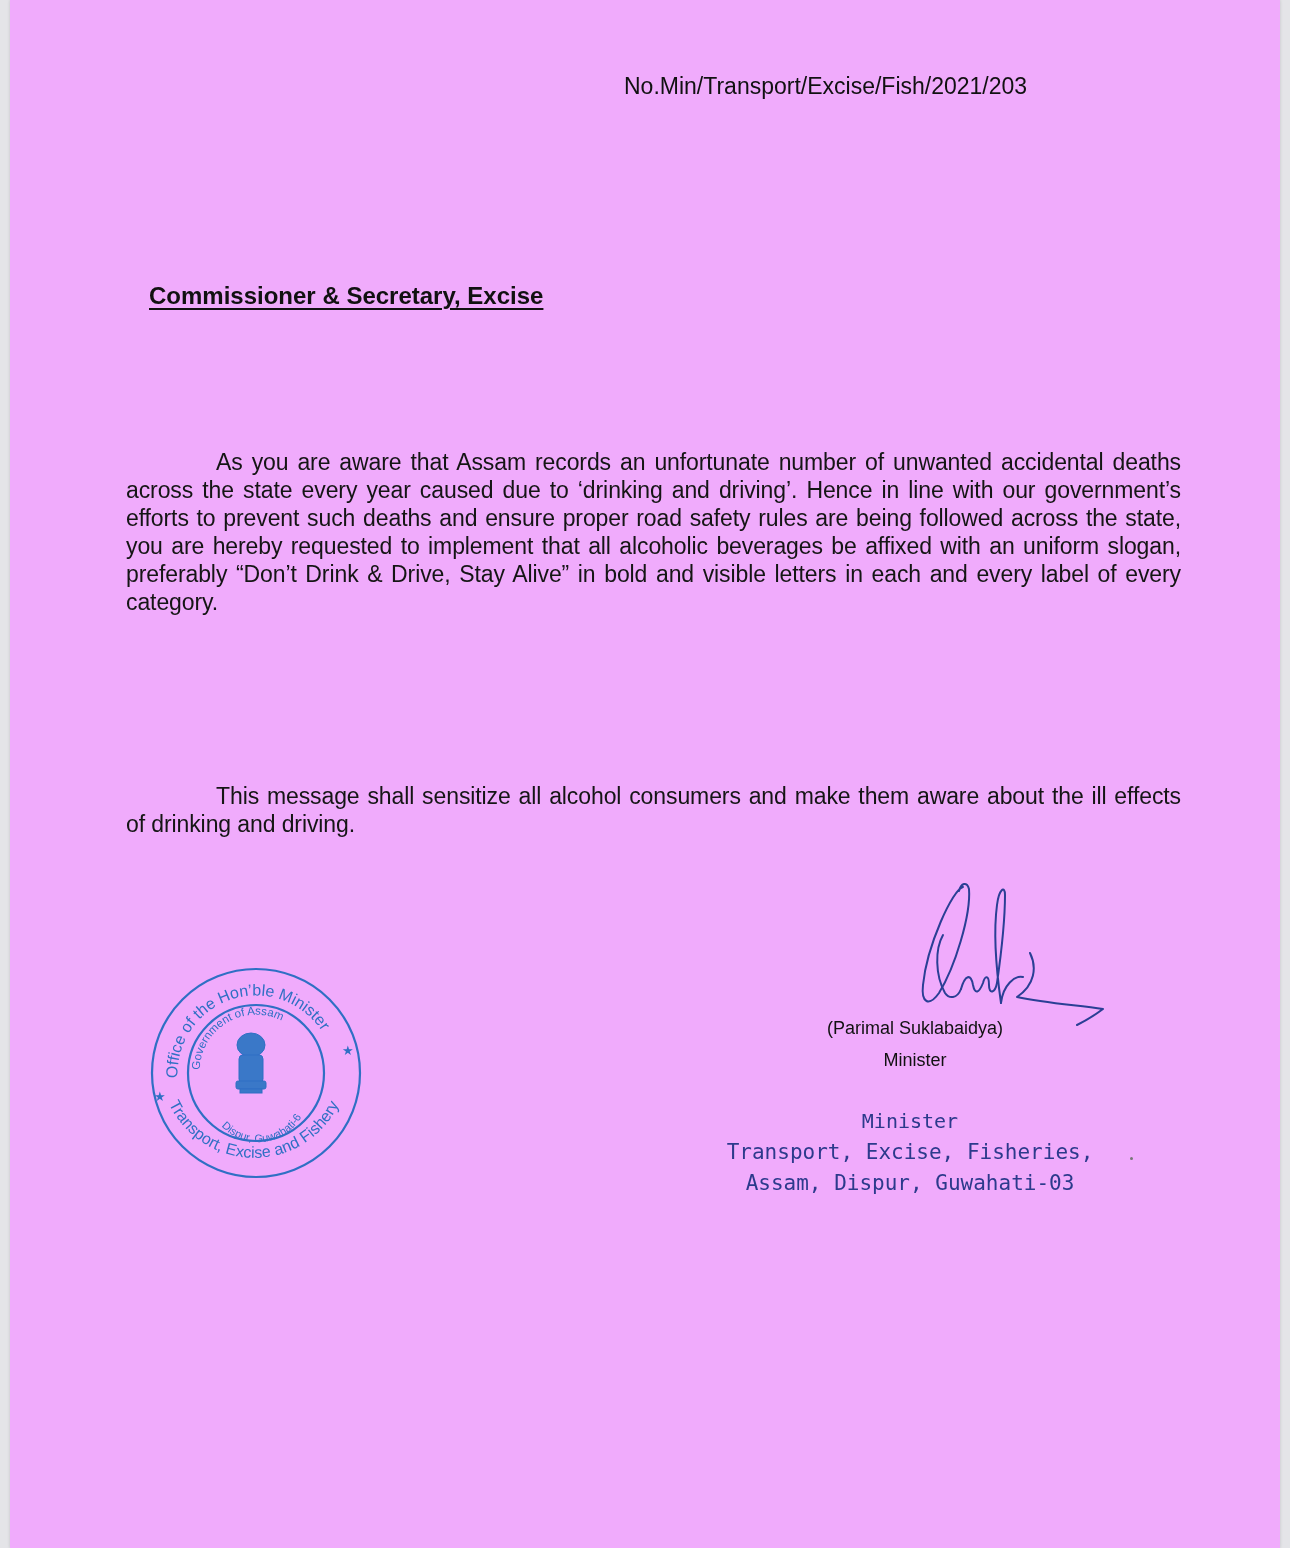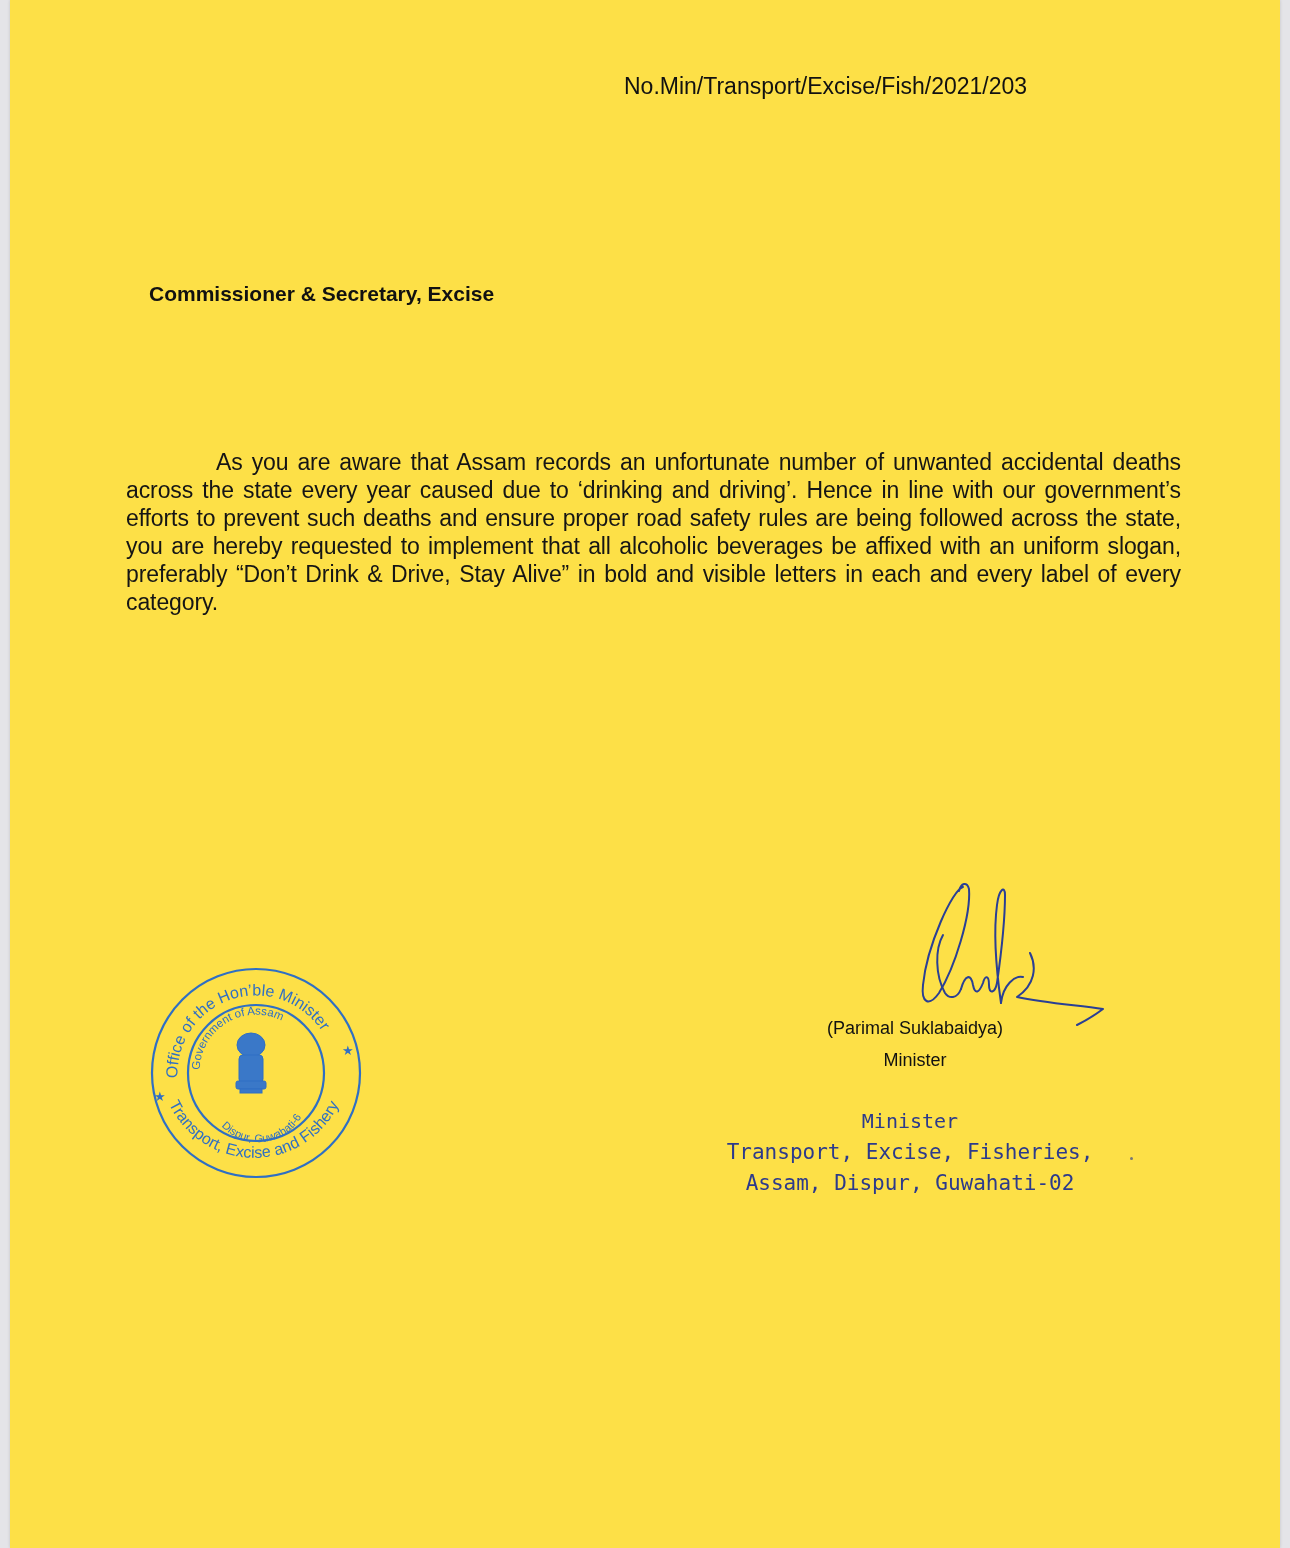--- a/index.html
+++ b/index.html
@@ -5,34 +5,34 @@
     html, body { margin: 0; padding: 0; }
     body {
       width: 1290px; height: 1548px; overflow: hidden;
       background: #e4e4e8;
       position: relative;
       font-family: "Liberation Sans", sans-serif;
       color: #111;
     }
     .page {
       position: absolute; left: 10px; top: 0; width: 1270px; height: 1548px;
-      background: #fde047;
+      background: #f0abfc;
       box-shadow: 0 0 3px rgba(0,0,0,0.15);
     }
     .ref {
       position: absolute; left: 614px; top: 72px;
       font-size: 23px; line-height: 28px; color: #111;
     }
     .ref div { white-space: nowrap; }
     .ref .dated { margin-left: 3px; }
     .ref sup { font-size: 13px; vertical-align: 9px; }
     .ref .fix { font-weight: bold; font-size: 25px; }
     .addressee {
       position: absolute; left: 139px; top: 282px;
-      font-size: 21px; font-weight: bold; 
+      font-size: 24px; font-weight: bold; text-decoration: underline;
       text-decoration-thickness: 2px; text-underline-offset: 4px;
       white-space: nowrap; color: #111;
     }
     .body-text {
       position: absolute; left: 116px; width: 1055px;
       font-family: "Liberation Sans Narrow", "Liberation Sans", sans-serif;
       font-size: 23px; line-height: 28px; text-align: justify; color: #151515;
       letter-spacing: -0.1px;
     }
     .body-text .indent { display: inline-block; width: 90px; }
@@ -58,41 +58,42 @@
 <div class="page">
 
   <div class="ref">
     <div>No.Min/Transport/Excise/Fish/2021/203</div>
   </div>
 
   <div class="addressee">Commissioner &amp; Secretary, Excise</div>
 
   <div class="body-text p1"><span class="indent"></span><span>As you are aware that Assam records an unfortunate number of unwanted accidental deaths across the state every year caused due to ‘drinking and driving’. Hence in line with our government’s efforts to prevent such deaths and ensure proper road safety rules are being followed across the state, you are hereby requested to implement that all alcoholic beverages be affixed with an uniform slogan, preferably “Don’t Drink &amp; Drive, Stay Alive” in bold and visible letters in each and every label of every category.</span></div>
 
+  <div class="body-text p2"><span class="indent"></span><span>This message shall sensitize all alcohol consumers and make them aware about the ill effects of drinking and driving.</span></div>
 
   <svg class="signature" width="210" height="160" viewBox="0 0 210 160">
     <g fill="none" stroke="#2a3f95" stroke-width="2" stroke-linecap="round" stroke-linejoin="round">
       <path d="M58 12 C48 14 22 70 18 110 C16 128 24 132 34 118 C50 92 66 40 64 14 C62 6 56 8 54 16"></path>
       <path d="M38 60 C30 74 30 100 40 118 C44 124 52 124 56 114"></path>
       <path d="M56 114 C60 100 66 98 68 110 C70 120 74 118 78 108 C80 100 84 100 84 110 C84 120 90 118 92 108"></path>
       <path d="M92 108 C96 80 100 40 100 20 C100 10 94 14 92 30 C88 60 92 100 96 128"></path>
       <path d="M96 128 C98 110 110 100 118 102"></path>
       <path d="M125 78 C132 92 130 110 112 122 C140 128 170 130 198 134 C190 140 180 146 172 150"></path>
     </g>
   </svg>
 
   <div class="sig-block">
     <div>(Parimal Suklabaidya)</div>
     <div>Minister</div>
   </div>
 
   <div class="seal-text">
     <div class="l1">Minister</div>
     <div>Transport, Excise, Fisheries,</div>
-    <div>Assam, Dispur, Guwahati-02</div>
+    <div>Assam, Dispur, Guwahati-03</div>
   </div>
 
   <svg class="stamp" width="216" height="216" viewBox="0 0 216 216">
     <defs>
       <path id="outerTop" d="M 30 118 A 78 78 0 0 1 186 100"></path>
       <path id="outerBot" d="M 14 118 A 94 94 0 0 0 194 132"></path>
       <path id="innerTop" d="M 52 112 A 56 56 0 0 1 164 100"></path>
       <path id="innerBot" d="M 60 130 A 50 50 0 0 0 160 124"></path>
     </defs>
     <g fill="none" stroke="#2f6fc4" stroke-width="2.2">

